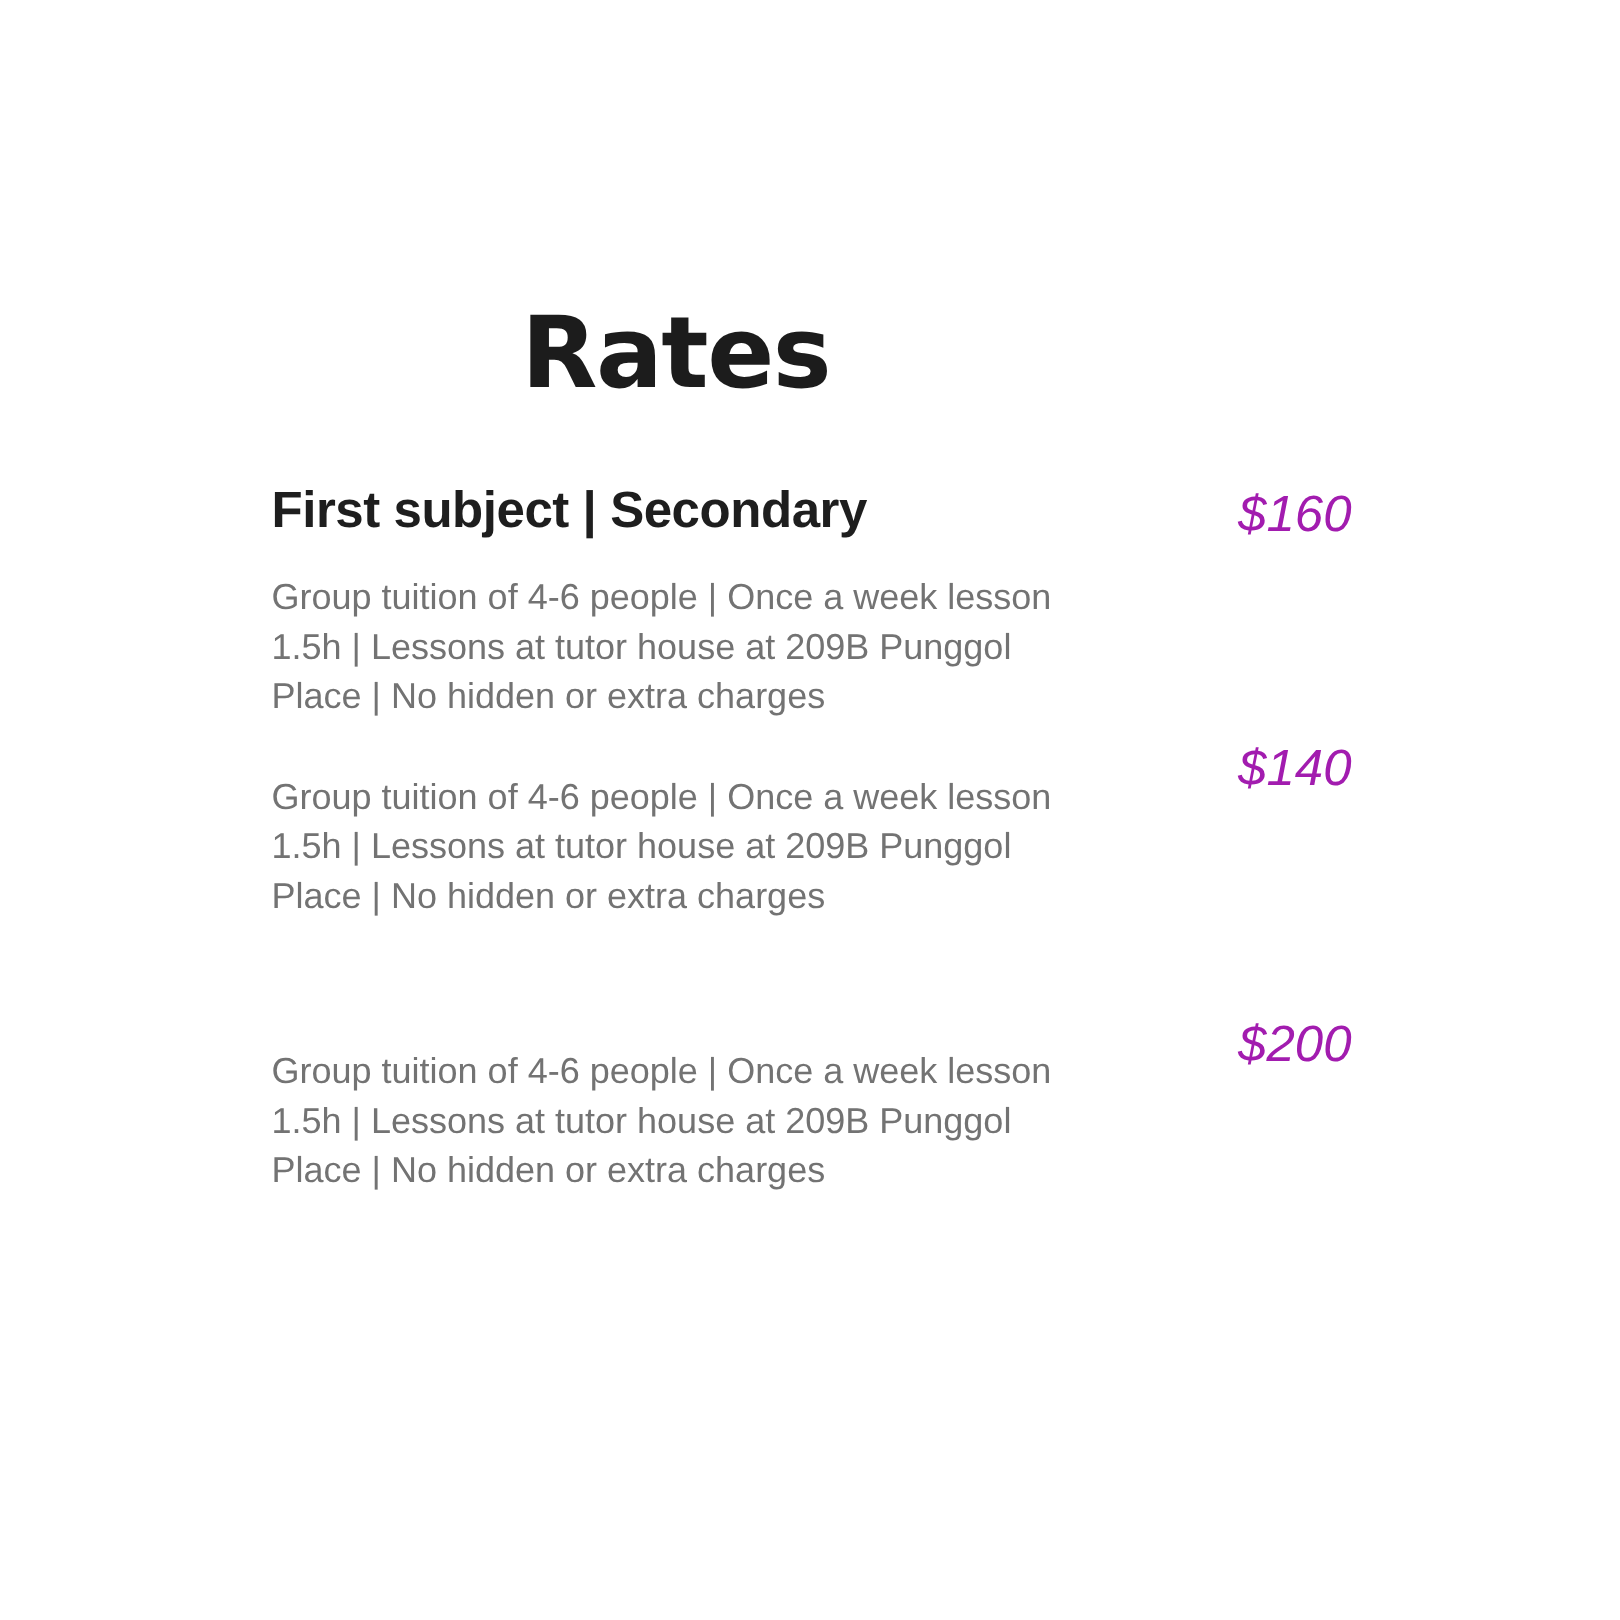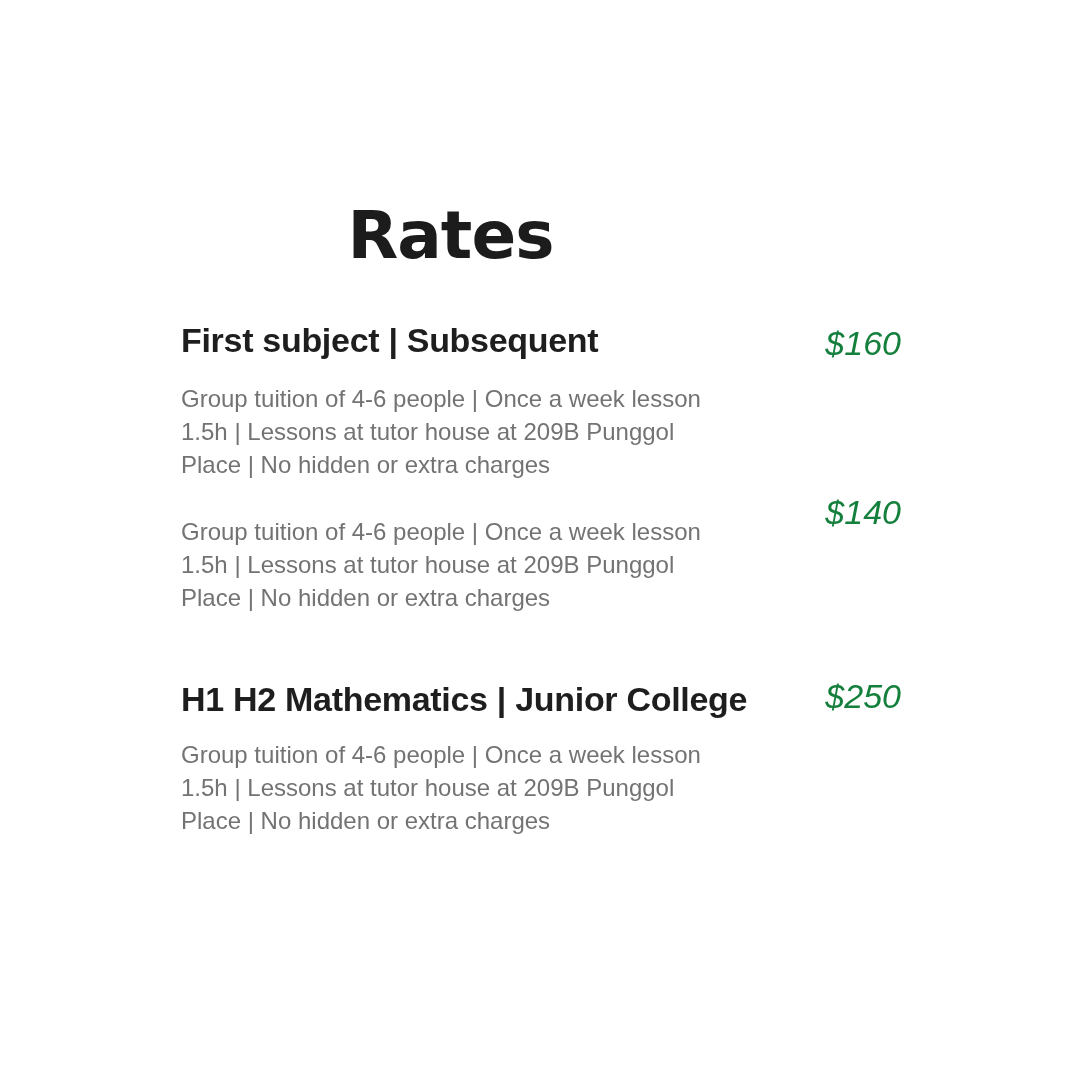--- a/index.html
+++ b/index.html
@@ -42,21 +42,21 @@
       line-height: 40px;
       white-space: nowrap;
     }
     .rate-price {
       position: absolute;
       right: 0;
       top: 0;
       font-family: "Liberation Sans", sans-serif;
       font-style: italic;
       font-size: 34px;
-      color: #15803d;
+      color: #a21caf;
       line-height: 40px;
       text-align: center;
     }
     .rate-desc {
       font-family: "Liberation Sans", sans-serif;
       font-size: 24px;
       color: #737373;
       line-height: 33px;
     }
     .rate-desc div {
@@ -73,39 +73,38 @@
     #rate-3 { top: 679px; }
     #rate-3 .rate-desc { margin-top: 19px; }
     #rate-3 .rate-price { top: -3px; }
   </style>
 </head>
 <body>
 
 <div class="title">Rates</div>
 
 <div class="rate" id="rate-1">
-  <div class="rate-heading">First subject | Subsequent</div>
+  <div class="rate-heading">First subject | Secondary</div>
   <div class="rate-price">$160</div>
   <div class="rate-desc">
     <div>Group tuition of 4-6 people | Once a week lesson</div>
     <div>1.5h | Lessons at tutor house at 209B Punggol</div>
     <div>Place | No hidden or extra charges</div>
   </div>
 </div>
 
 <div class="rate" id="rate-2">
   <div class="rate-price">$140</div>
   <div class="rate-desc">
     <div>Group tuition of 4-6 people | Once a week lesson</div>
     <div>1.5h | Lessons at tutor house at 209B Punggol</div>
     <div>Place | No hidden or extra charges</div>
   </div>
 </div>
 
 <div class="rate" id="rate-3">
-  <div class="rate-heading">H1 H2 Mathematics | Junior College</div>
-  <div class="rate-price">$250</div>
+  <div class="rate-price">$200</div>
   <div class="rate-desc">
     <div>Group tuition of 4-6 people | Once a week lesson</div>
     <div>1.5h | Lessons at tutor house at 209B Punggol</div>
     <div>Place | No hidden or extra charges</div>
   </div>
 </div>
 
 </body></html>

